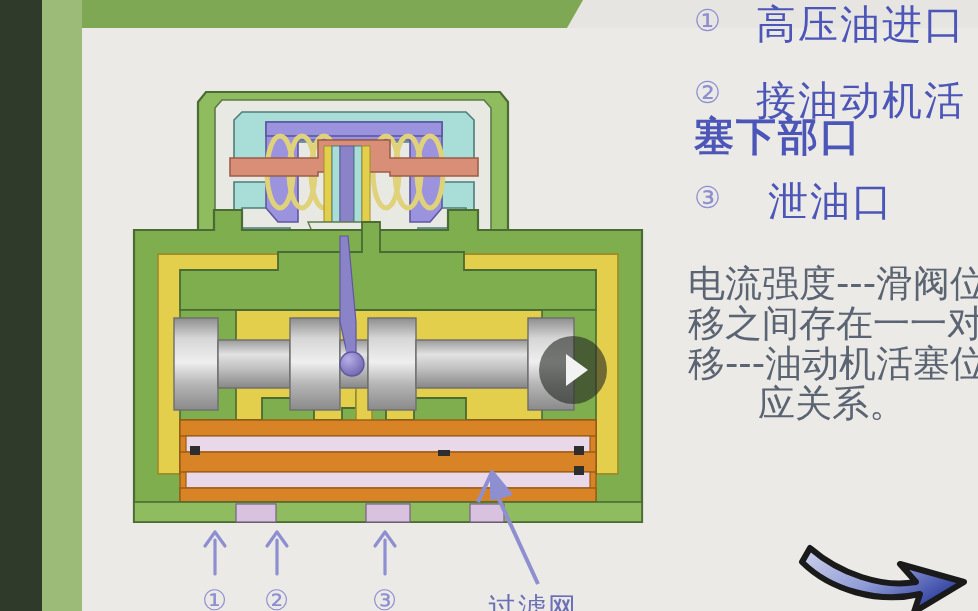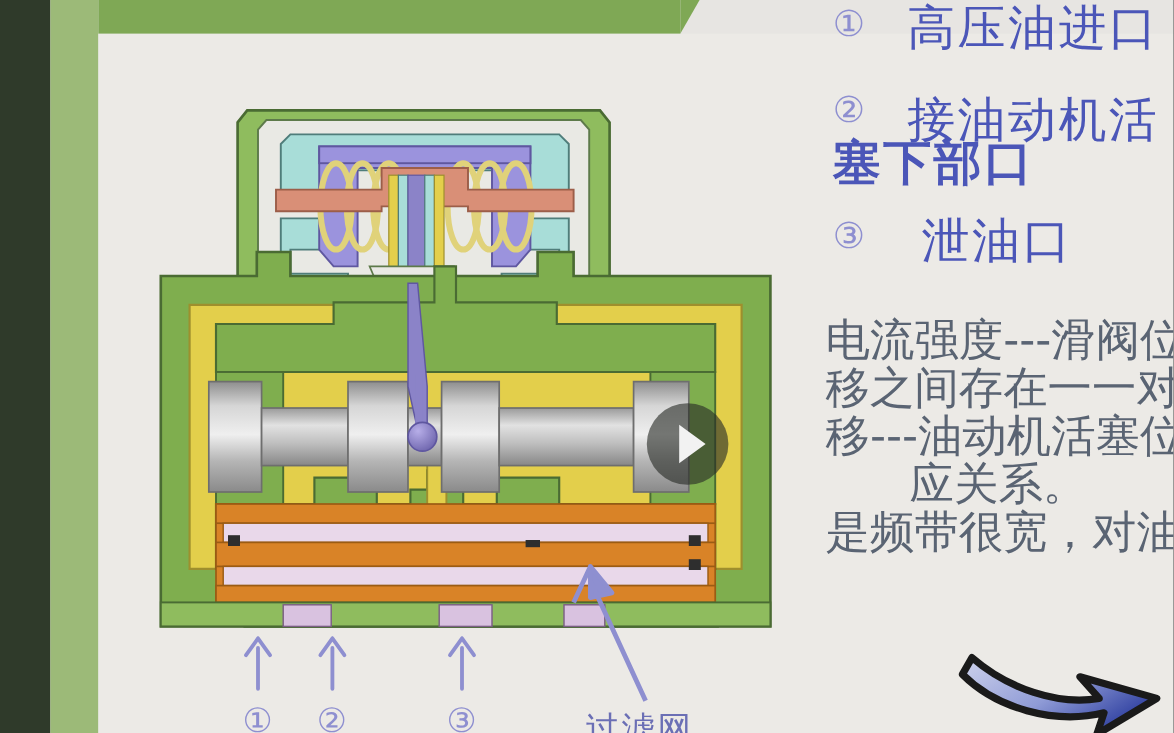--- a/index.html
+++ b/index.html
@@ -181,21 +181,20 @@
   <div class="legend" style="left:694px;top:183px;">
     <span class="lg-num">③</span>
   </div>
   <div class="legend lg-txt" style="left:768px;top:181px;">泄油口</div>
 
   <div class="para">
     <span class="l left">电流强度---滑阀位</span>
     <span class="l left">移之间存在一一对</span>
     <span class="l left">移---油动机活塞位</span>
     <span class="l">应关系。</span>
-    <span class="l left">是频带很宽，对油</span>
   </div>
 
   <div class="vbar-arrow" style="left:200px;top:528px;">
     <svg width="30" height="48">
         <path d="M15,46 L15,12 M15,4 L5,18 M15,4 L25,18" stroke="#8e8fd0" stroke-width="3.2" fill="none" stroke-linecap="round"></path>
       </svg>
   </div>
   <div class="vbar-arrow" style="left:262px;top:528px;">
     <svg width="30" height="48">
         <path d="M15,46 L15,12 M15,4 L5,18 M15,4 L25,18" stroke="#8e8fd0" stroke-width="3.2" fill="none" stroke-linecap="round"></path>

